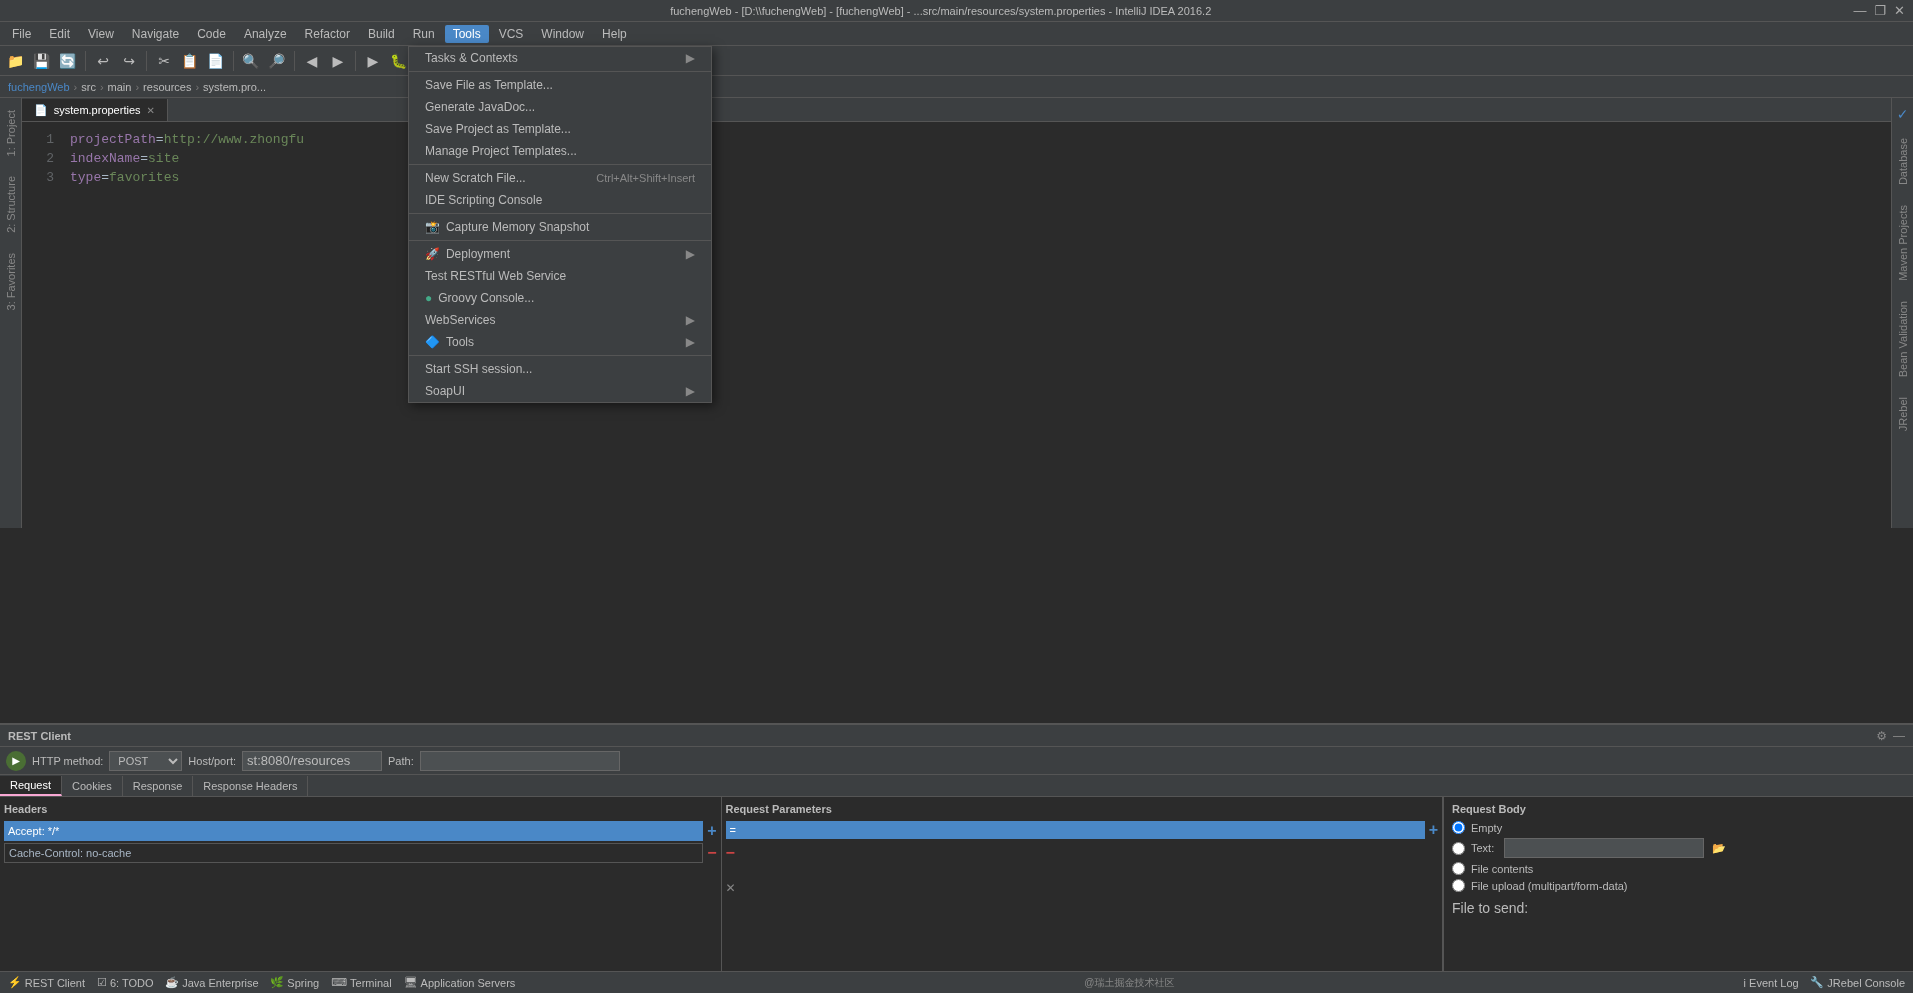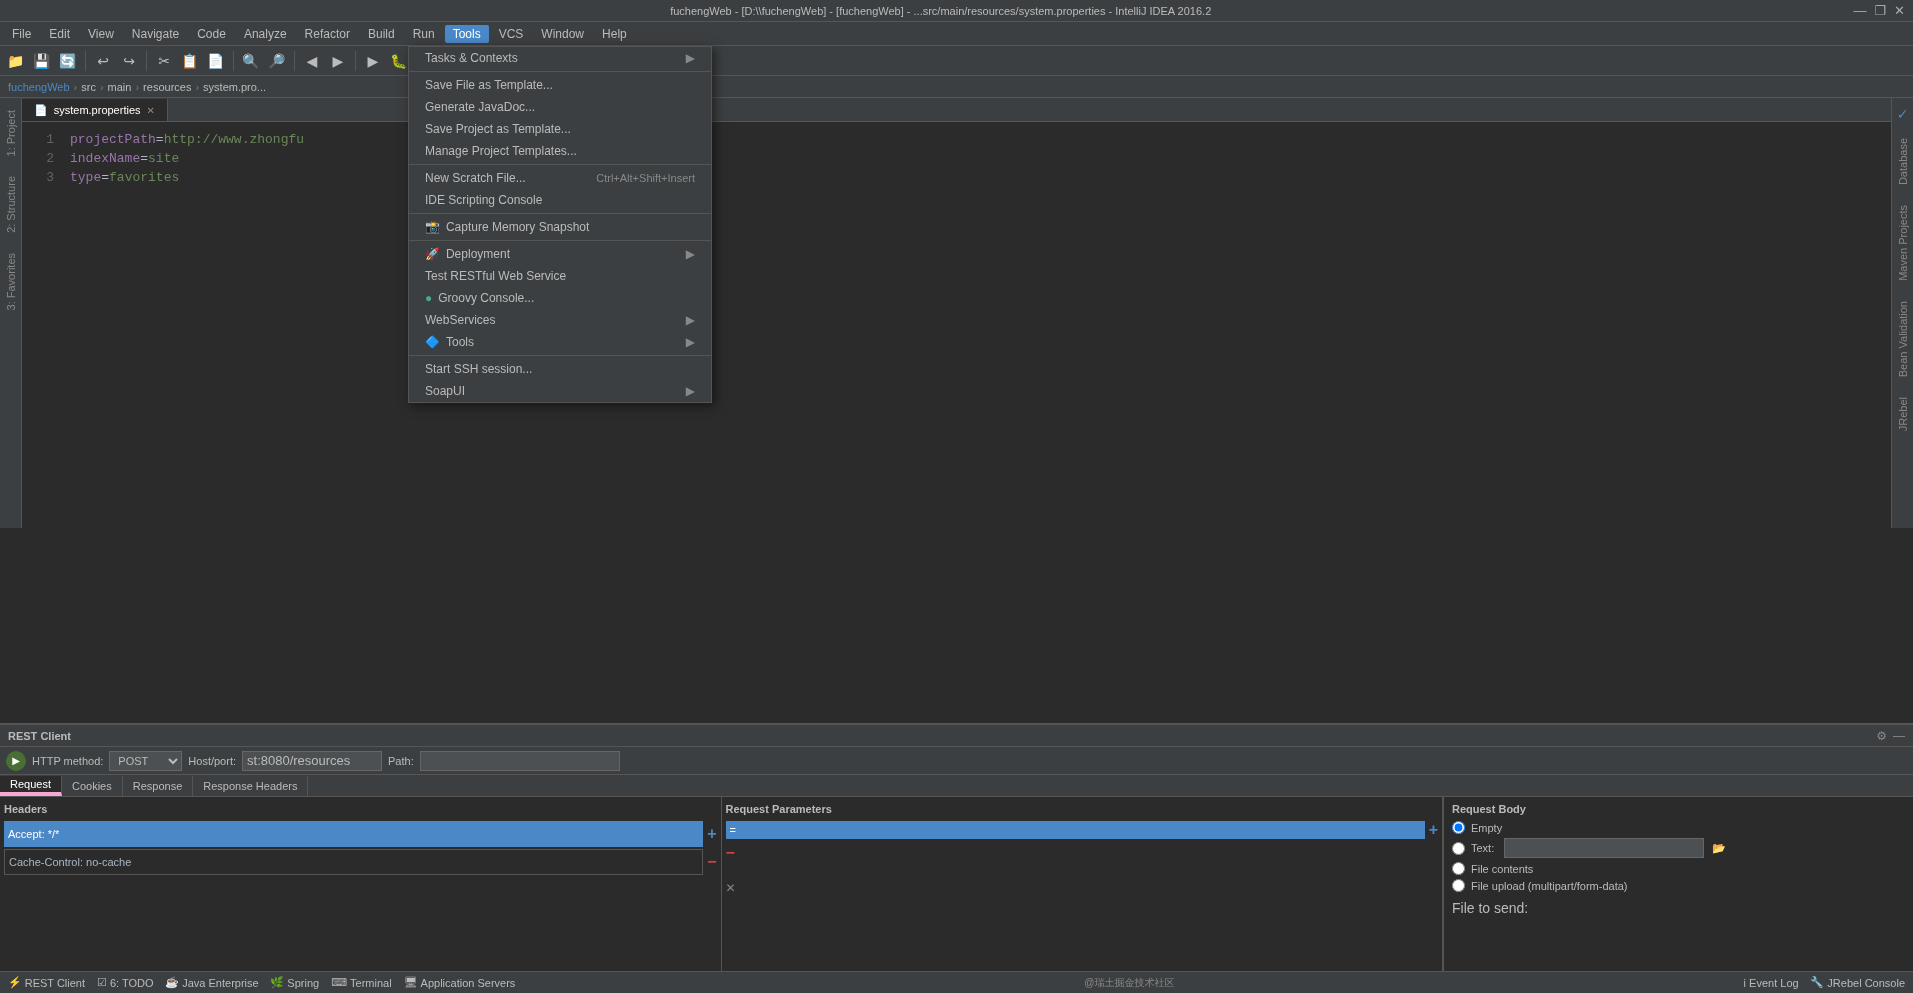--- a/index.html
+++ b/index.html
@@ -251,21 +251,21 @@
       font-size: 11px;
       color: #bbbbbb;
       cursor: pointer;
       border-right: 1px solid #555;
       height: 20px;
       display: flex;
       align-items: center;
     }
     .rest-tab.active {
       background: #2b2b2b;
-      border-bottom: 4px solid #f9a8d4;
+      border-bottom: 2px solid #f9a8d4;
       color: #fff;
     }
 
     #rest-body {
       flex: 1;
       display: flex;
     }
 
     .rest-section {
       flex: 1;
@@ -289,21 +289,21 @@
       gap: 4px;
       margin-bottom: 2px;
     }
     .header-input {
       flex: 1;
       background: #4a88c7;
       border: none;
       color: #fff;
       font-size: 11px;
       padding: 2px 4px;
-      height: 26px;
+      height: 20px;
     }
     .header-input.secondary {
       background: #2b2b2b;
       color: #a9b7c6;
       border: 1px solid #555;
     }
     .add-btn { color: #4a88c7; cursor: pointer; font-size: 16px; font-weight: bold; line-height: 1; }
     .remove-btn { color: #cc4444; cursor: pointer; font-size: 16px; font-weight: bold; line-height: 1; }
 
     .param-input {

